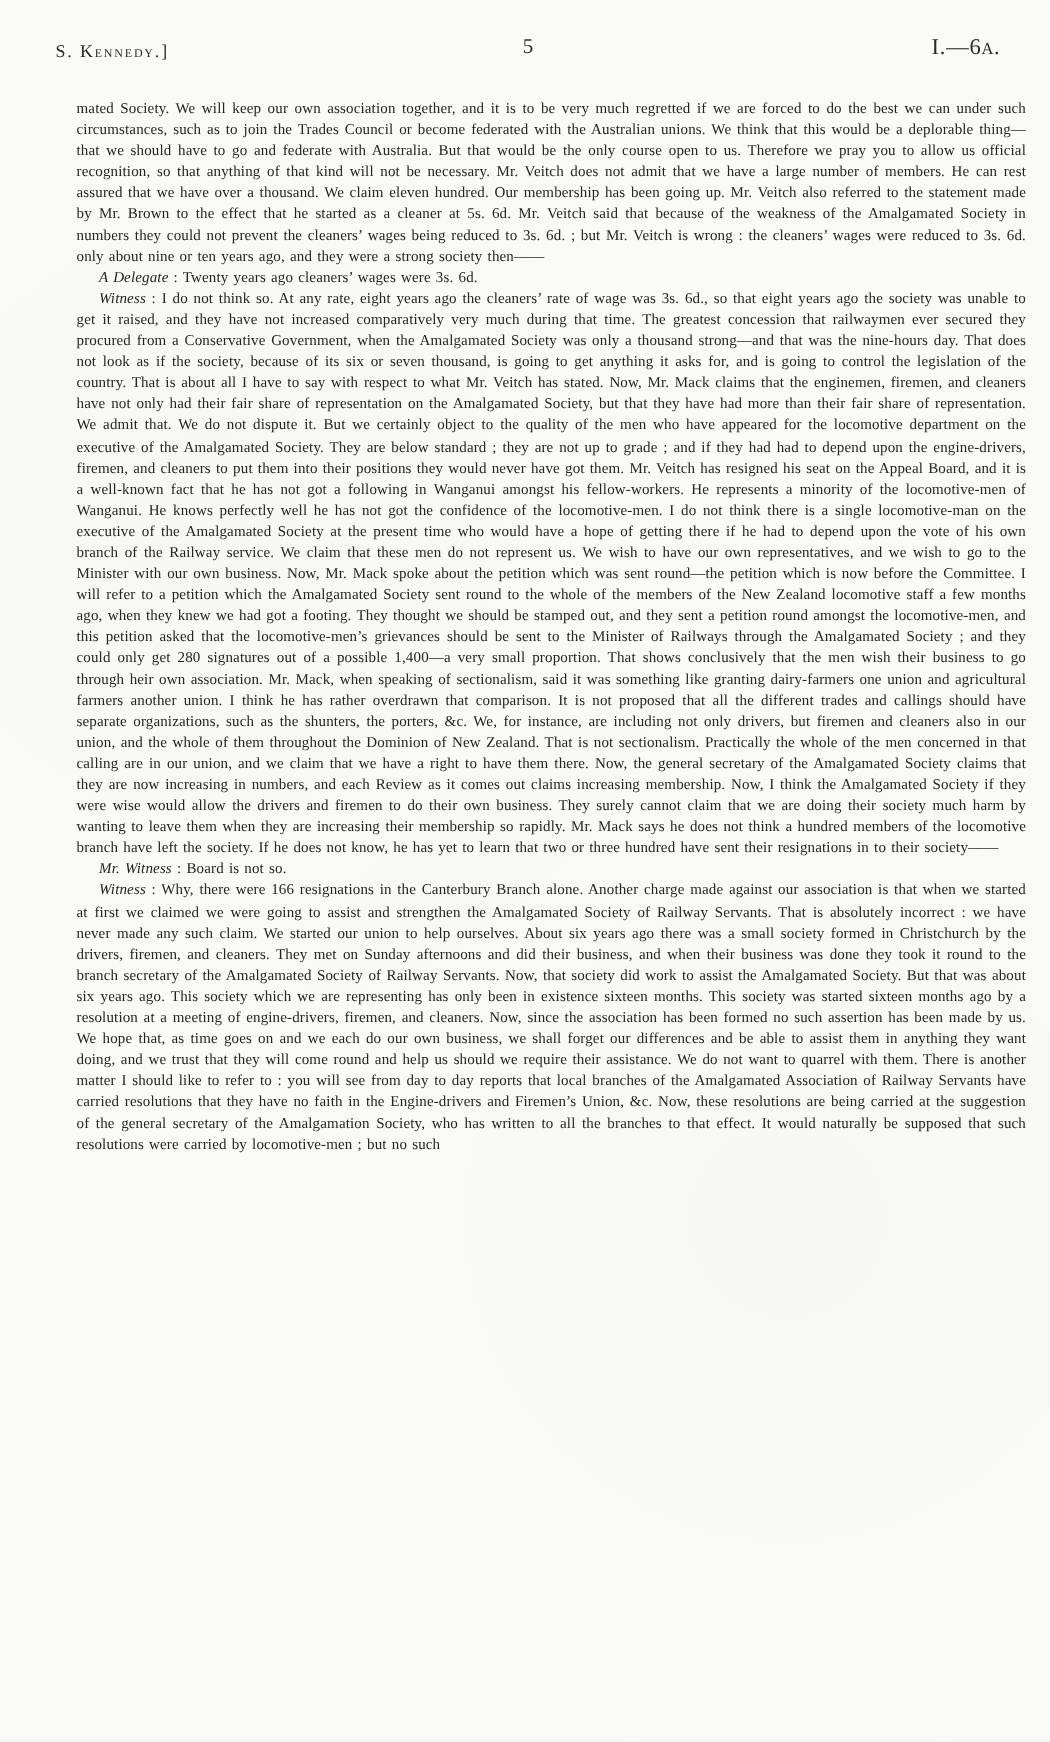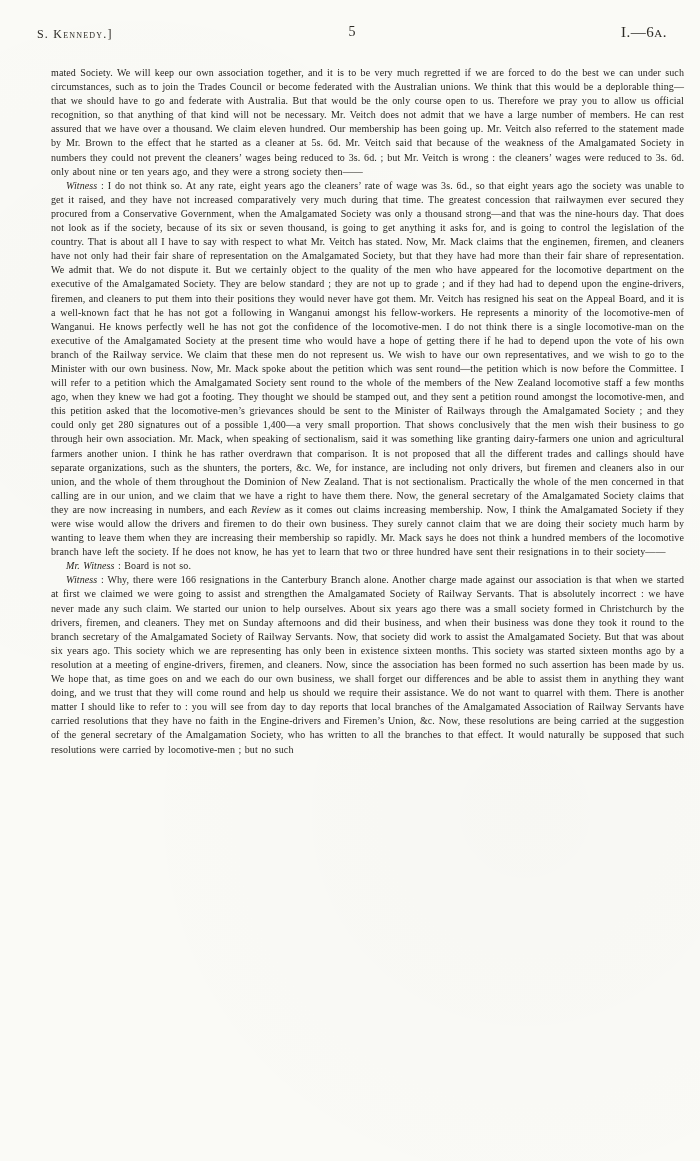--- a/index.html
+++ b/index.html
@@ -69,38 +69,38 @@
   .content p {
     margin: 0;
   }
   .content p.speech {
     text-indent: 15px;
   }
   .speaker {
     font-style: italic;
   }
   .italic {
-    font-style: italic;
   }
 </style>
 </head>
 <body>
 
 <div class="page">
 
   <div class="header">
     <span class="witness">S. Kennedy.]</span>
     <span class="pagenum">5</span>
     <span class="paperref">I.—6a.</span>
   </div>
 
   <div class="content">
 
     <p><span>mated Society. We will keep our own association together, and it is to be very much regretted if we are forced to do the best we can under such circumstances, such as to join the Trades Council or become federated with the Australian unions. We think that this would be a deplorable thing—that we should have to go and federate with Australia. But that would be the only course open to us. Therefore we pray you to allow us official recognition, so that anything of that kind will not be necessary. Mr. Veitch does not admit that we have a large number of members. He can rest assured that we have over a thousand. We claim eleven hundred. Our membership has been going up. Mr. Veitch also referred to the statement made by Mr. Brown to the effect that he started as a cleaner at 5s. 6d. Mr. Veitch said that because of the weakness of the Amalgamated Society in numbers they could not prevent the cleaners’ wages being reduced to 3s. 6d. ; but Mr. Veitch is wrong : the cleaners’ wages were reduced to 3s. 6d. only about nine or ten years ago, and they were a strong society then——</span></p>
 
+    <p class="speech"><span class="speaker">A Delegate</span><span> : Twenty years ago cleaners’ wages were 3s. 6d.</span></p>
 
     <p class="speech"><span class="speaker">Witness</span><span> : I do not think so. At any rate, eight years ago the cleaners’ rate of wage was 3s. 6d., so that eight years ago the society was unable to get it raised, and they have not increased comparatively very much during that time. The greatest concession that railwaymen ever secured they procured from a Conservative Government, when the Amalgamated Society was only a thousand strong—and that was the nine-hours day. That does not look as if the society, because of its six or seven thousand, is going to get anything it asks for, and is going to control the legislation of the country. That is about all I have to say with respect to what Mr. Veitch has stated. Now, Mr. Mack claims that the enginemen, firemen, and cleaners have not only had their fair share of representation on the Amalgamated Society, but that they have had more than their fair share of representation. We admit that. We do not dispute it. But we certainly object to the quality of the men who have appeared for the locomotive department on the executive of the Amalgamated Society. They are below standard ; they are not up to grade ; and if they had had to depend upon the engine-drivers, firemen, and cleaners to put them into their positions they would never have got them. Mr. Veitch has resigned his seat on the Appeal Board, and it is a well-known fact that he has not got a following in Wanganui amongst his fellow-workers. He represents a minority of the locomotive-men of Wanganui. He knows perfectly well he has not got the confidence of the locomotive-men. I do not think there is a single locomotive-man on the executive of the Amalgamated Society at the present time who would have a hope of getting there if he had to depend upon the vote of his own branch of the Railway service. We claim that these men do not represent us. We wish to have our own representatives, and we wish to go to the Minister with our own business. Now, Mr. Mack spoke about the petition which was sent round—the petition which is now before the Committee. I will refer to a petition which the Amalgamated Society sent round to the whole of the members of the New Zealand locomotive staff a few months ago, when they knew we had got a footing. They thought we should be stamped out, and they sent a petition round amongst the locomotive-men, and this petition asked that the locomotive-men’s grievances should be sent to the Minister of Railways through the Amalgamated Society ; and they could only get 280 signatures out of a possible 1,400—a very small proportion. That shows conclusively that the men wish their business to go through heir own association. Mr. Mack, when speaking of sectionalism, said it was something like granting dairy-farmers one union and agricultural farmers another union. I think he has rather overdrawn that comparison. It is not proposed that all the different trades and callings should have separate organizations, such as the shunters, the porters, &amp;c. We, for instance, are including not only drivers, but firemen and cleaners also in our union, and the whole of them throughout the Dominion of New Zealand. That is not sectionalism. Practically the whole of the men concerned in that calling are in our union, and we claim that we have a right to have them there. Now, the general secretary of the Amalgamated Society claims that they are now increasing in numbers, and each </span><span class="italic">Review</span><span> as it comes out claims increasing membership. Now, I think the Amalgamated Society if they were wise would allow the drivers and firemen to do their own business. They surely cannot claim that we are doing their society much harm by wanting to leave them when they are increasing their membership so rapidly. Mr. Mack says he does not think a hundred members of the locomotive branch have left the society. If he does not know, he has yet to learn that two or three hundred have sent their resignations in to their society——</span></p>
 
     <p class="speech"><span class="speaker">Mr. Witness</span><span> : Board is not so.</span></p>
 
     <p class="speech"><span class="speaker">Witness</span><span> : Why, there were 166 resignations in the Canterbury Branch alone. Another charge made against our association is that when we started at first we claimed we were going to assist and strengthen the Amalgamated Society of Railway Servants. That is absolutely incorrect : we have never made any such claim. We started our union to help ourselves. About six years ago there was a small society formed in Christchurch by the drivers, firemen, and cleaners. They met on Sunday afternoons and did their business, and when their business was done they took it round to the branch secretary of the Amalgamated Society of Railway Servants. Now, that society did work to assist the Amalgamated Society. But that was about six years ago. This society which we are representing has only been in existence sixteen months. This society was started sixteen months ago by a resolution at a meeting of engine-drivers, firemen, and cleaners. Now, since the association has been formed no such assertion has been made by us. We hope that, as time goes on and we each do our own business, we shall forget our differences and be able to assist them in anything they want doing, and we trust that they will come round and help us should we require their assistance. We do not want to quarrel with them. There is another matter I should like to refer to : you will see from day to day reports that local branches of the Amalgamated Association of Railway Servants have carried resolutions that they have no faith in the Engine-drivers and Firemen’s Union, &amp;c. Now, these resolutions are being carried at the suggestion of the general secretary of the Amalgamation Society, who has written to all the branches to that effect. It would naturally be supposed that such resolutions were carried by locomotive-men ; but no such</span></p>
 
   </div>
 </div>
 

